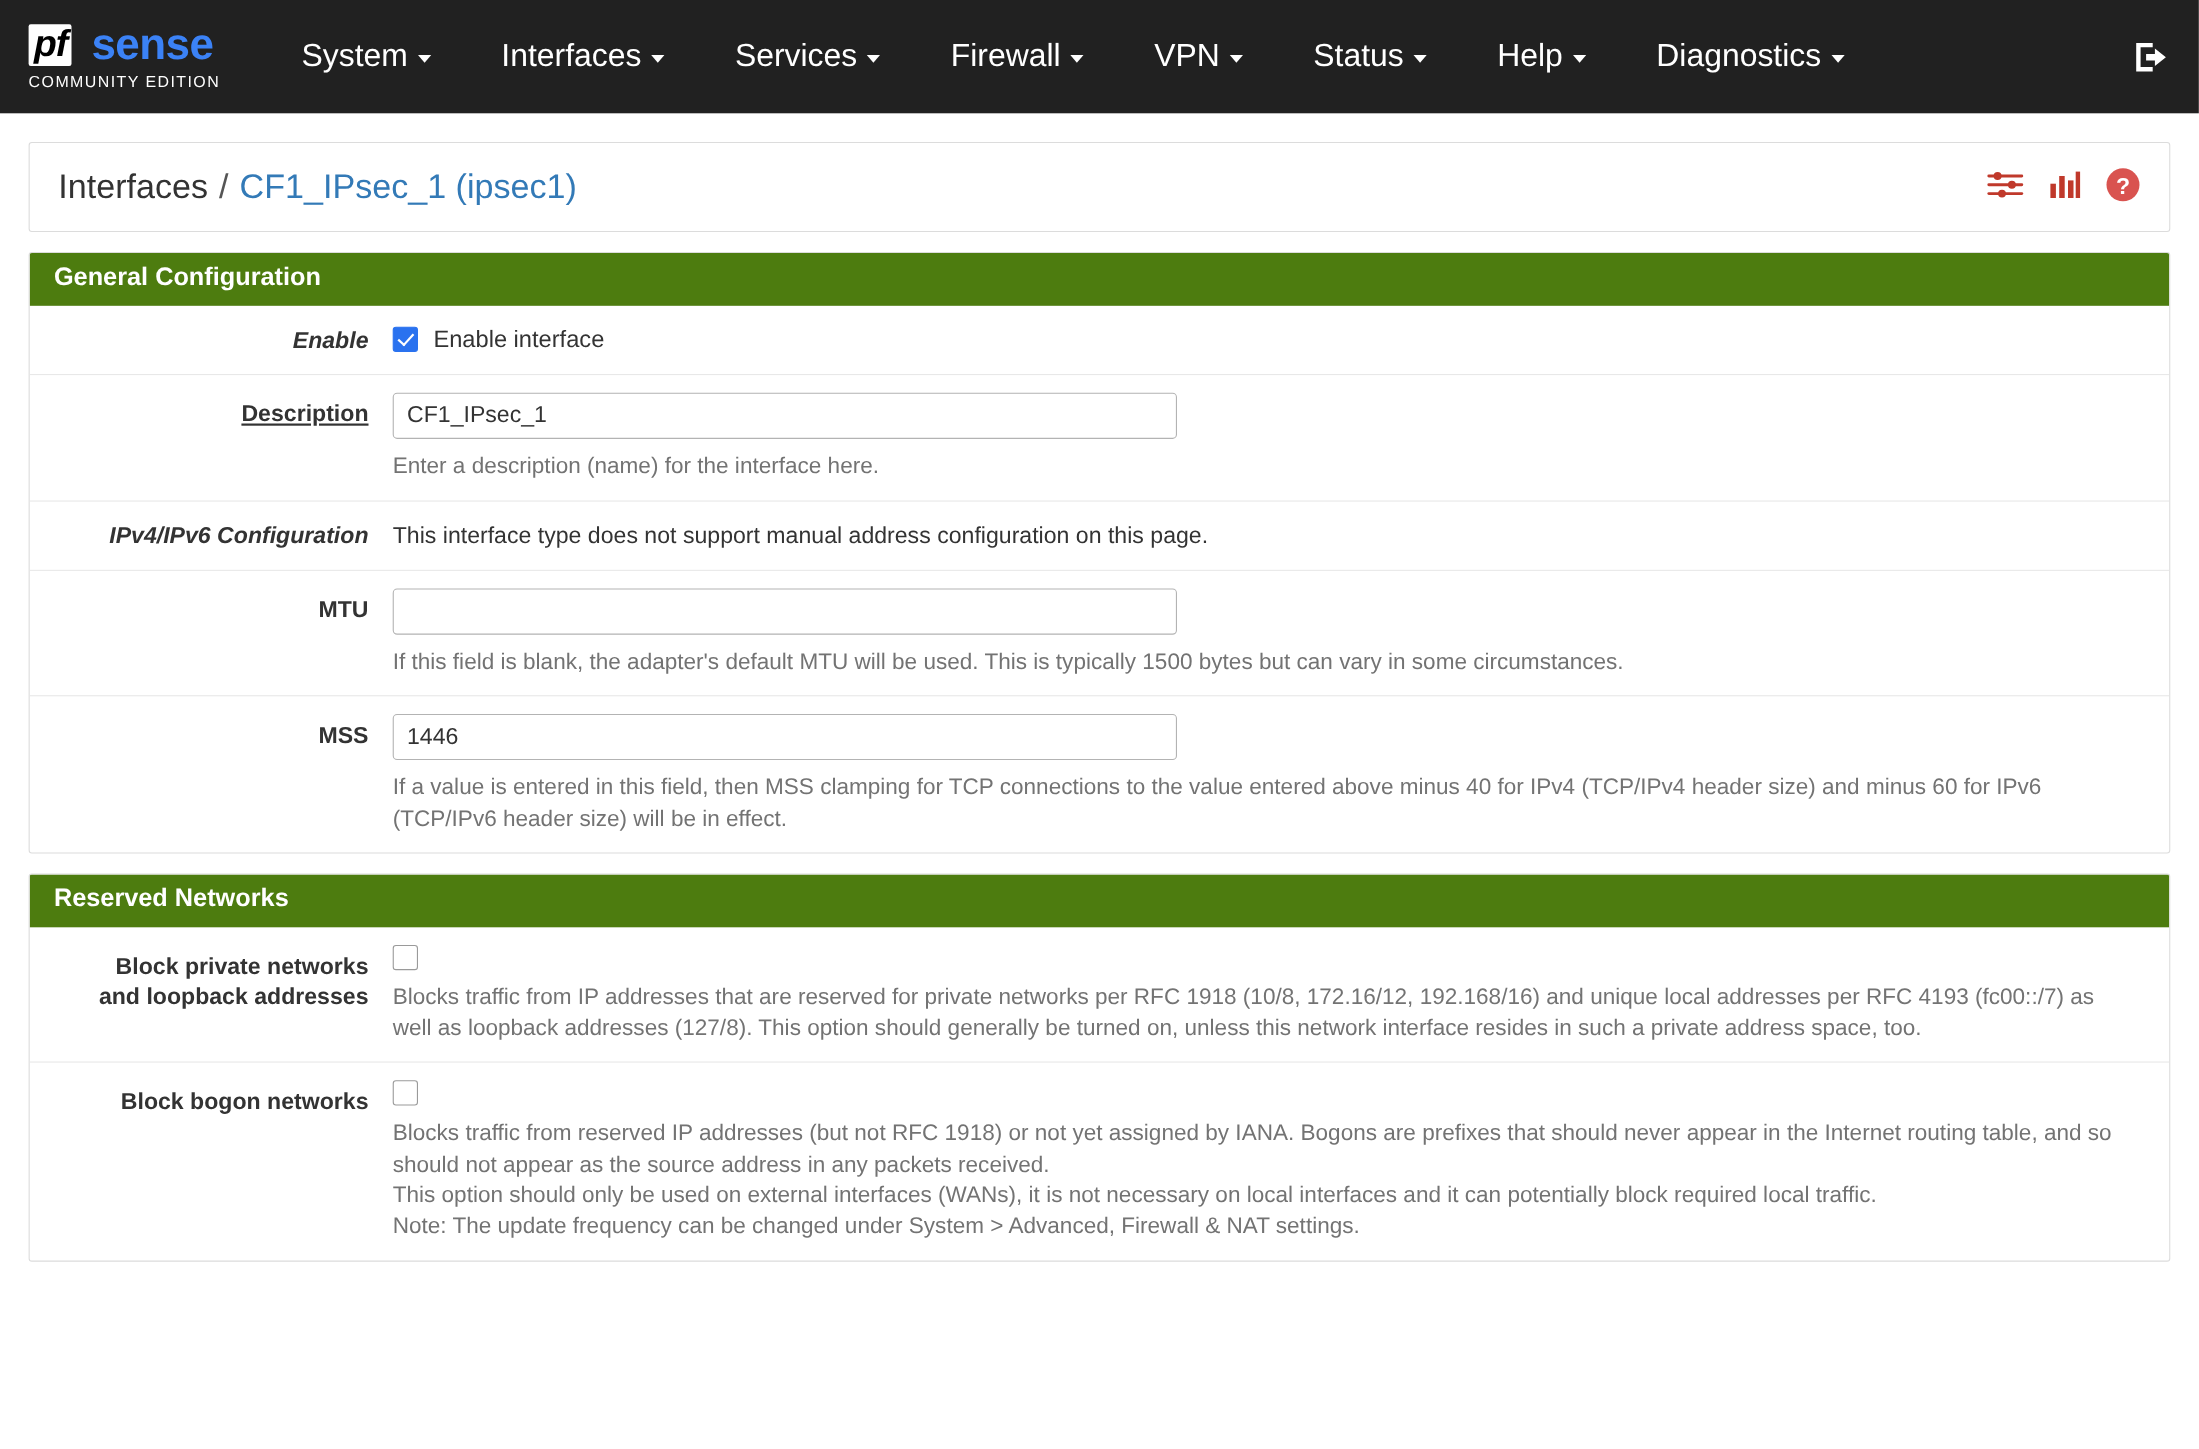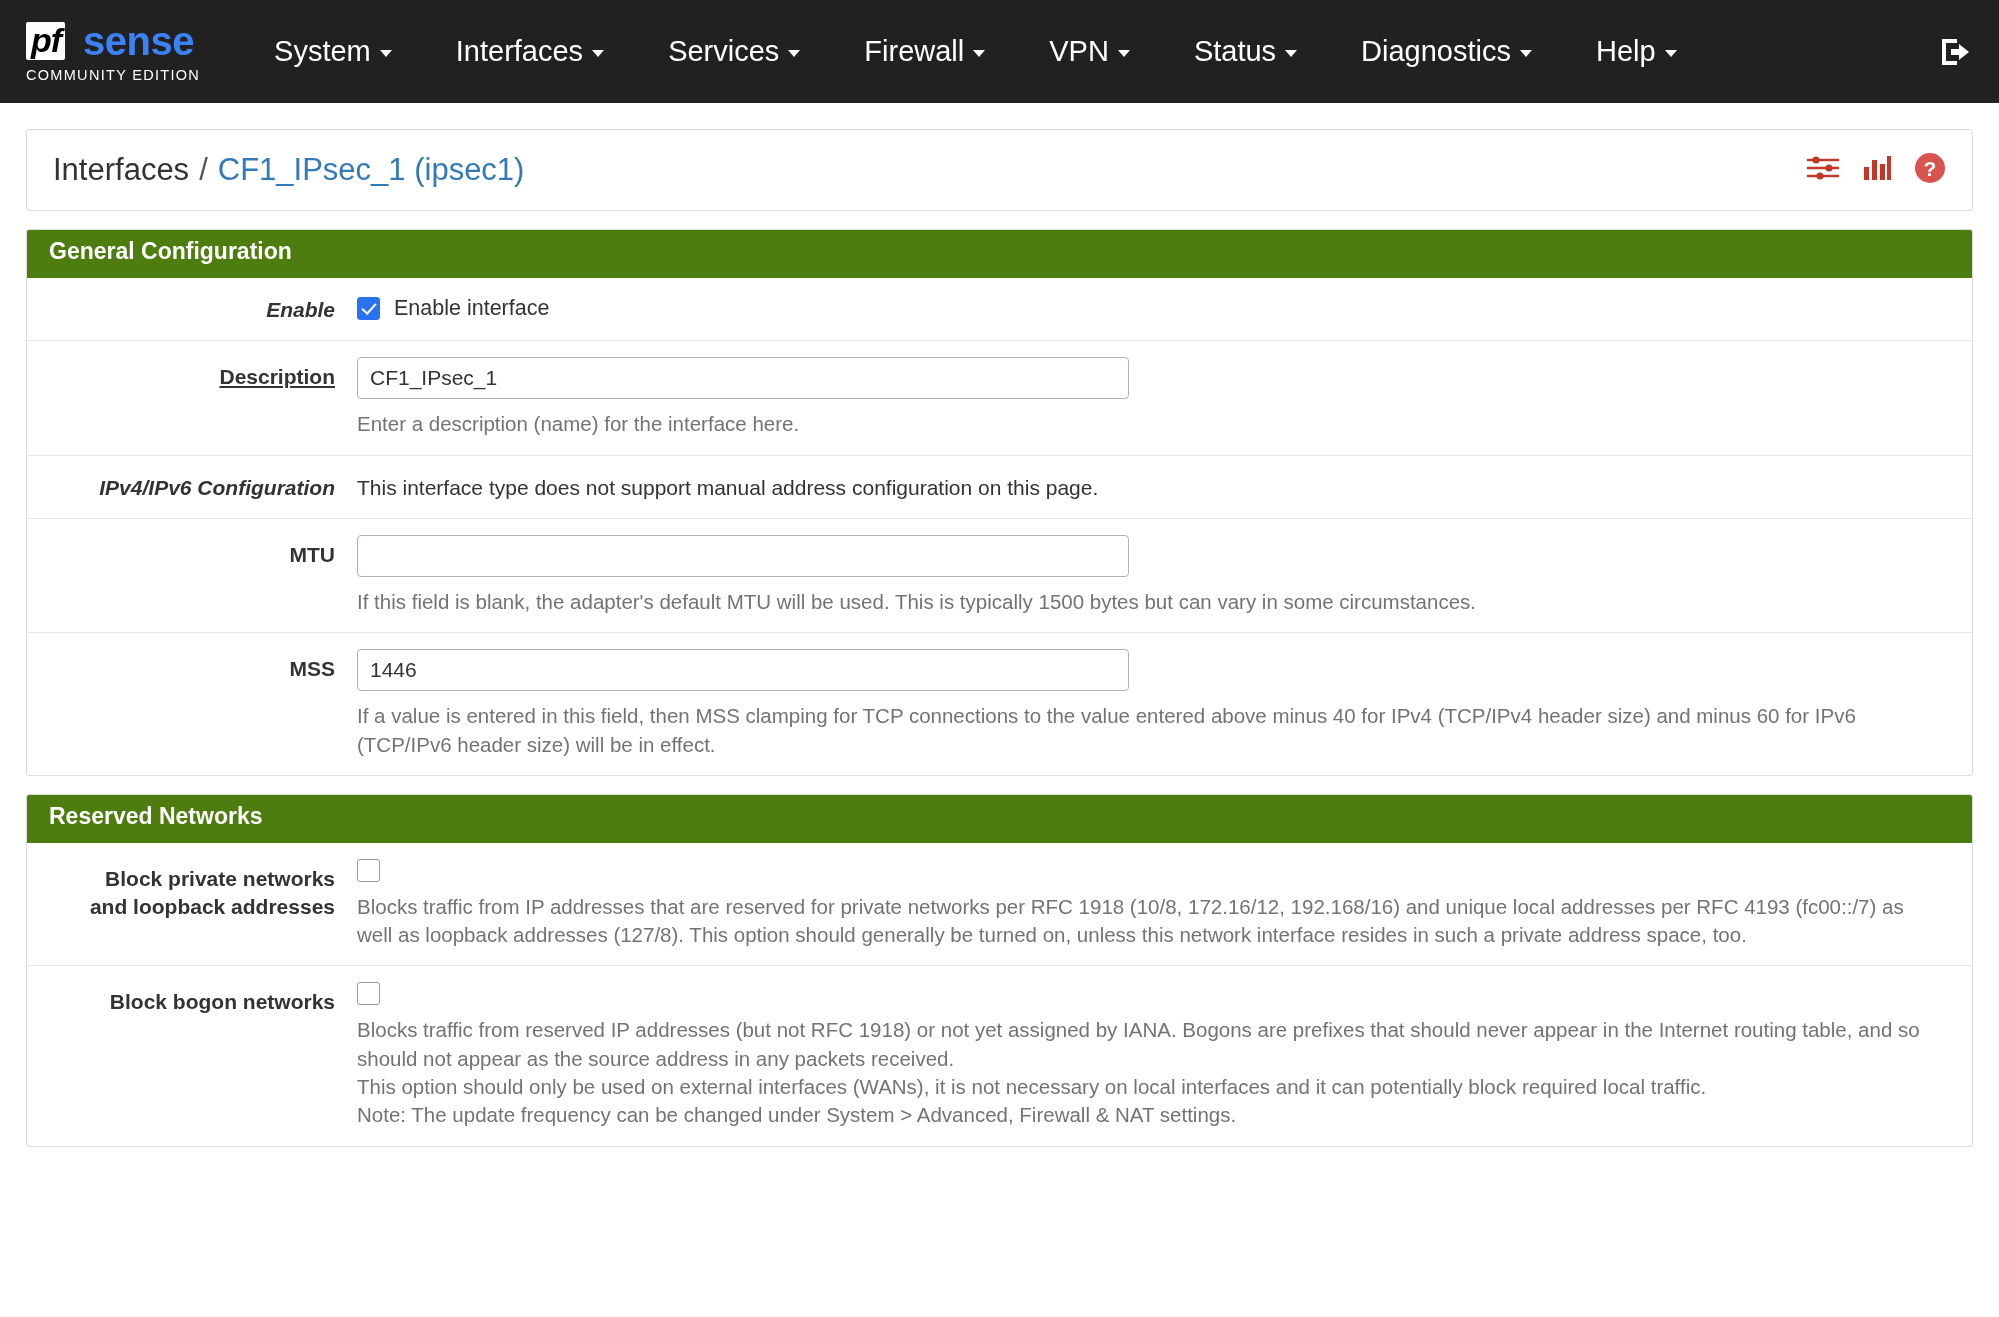--- a/index.html
+++ b/index.html
@@ -177,21 +177,21 @@
     font-size: 20.5px;
     line-height: 1.38;
     margin-top: 11px;
   }
   .static-text {
     font-size: 21px;
     color: #333333;
     padding-top: 4px;
   }
   input[type="text"] {
-    width: 772px;
+    width: 713px;
     height: 42px;
     font-size: 21px;
     font-family: "Liberation Sans", sans-serif;
     color: #333333;
     padding: 4px 12px;
     border: 1px solid #b3b3b3;
     border-radius: 4px;
     box-sizing: border-box;
     background: #ffffff;
   }
@@ -266,25 +266,25 @@
     </div>
     <div class="nav-item">
       <span>VPN</span>
       <span class="caret"></span>
     </div>
     <div class="nav-item">
       <span>Status</span>
       <span class="caret"></span>
     </div>
     <div class="nav-item">
+      <span>Help</span>
+      <span class="caret"></span>
+    </div>
+    <div class="nav-item">
       <span>Diagnostics</span>
-      <span class="caret"></span>
-    </div>
-    <div class="nav-item">
-      <span>Help</span>
       <span class="caret"></span>
     </div>
   </div>
 
   <div class="logout">
     <svg width="34" height="32" viewBox="0 0 34 32" aria-hidden="true">
       <path d="M3 3 h15 v4 H7 v18 h11 v4 H3 z" fill="#ffffff"></path>
       <path d="M20 8 l10 8 l-10 8 v-5 h-8 v-6 h8 z" fill="#ffffff"></path>
     </svg>
   </div>

